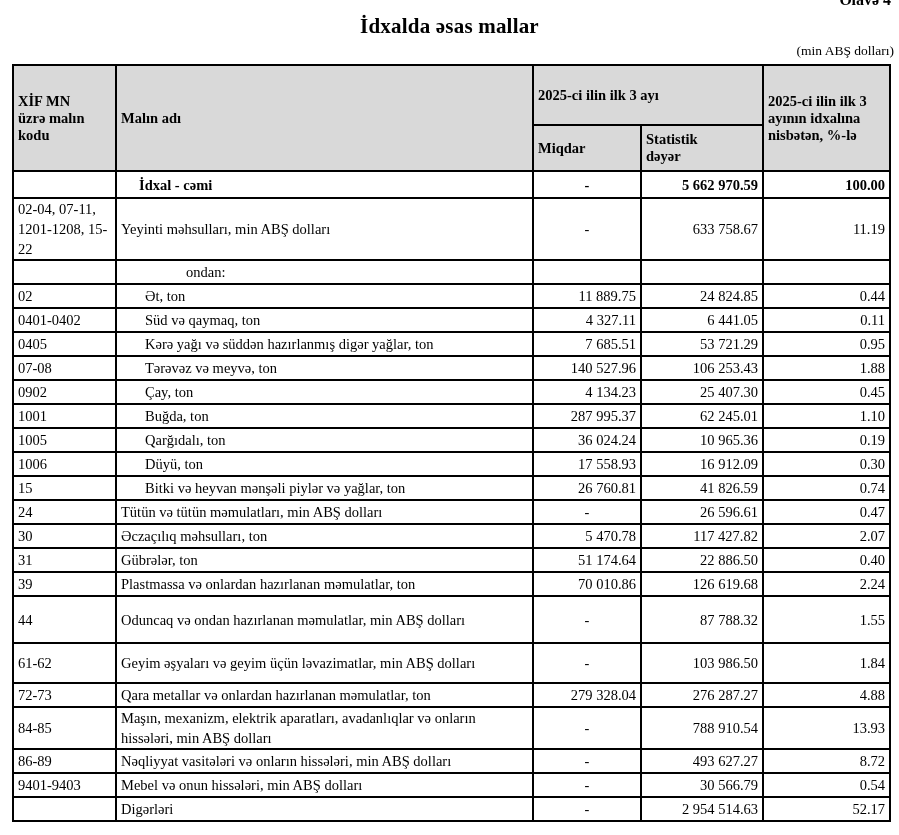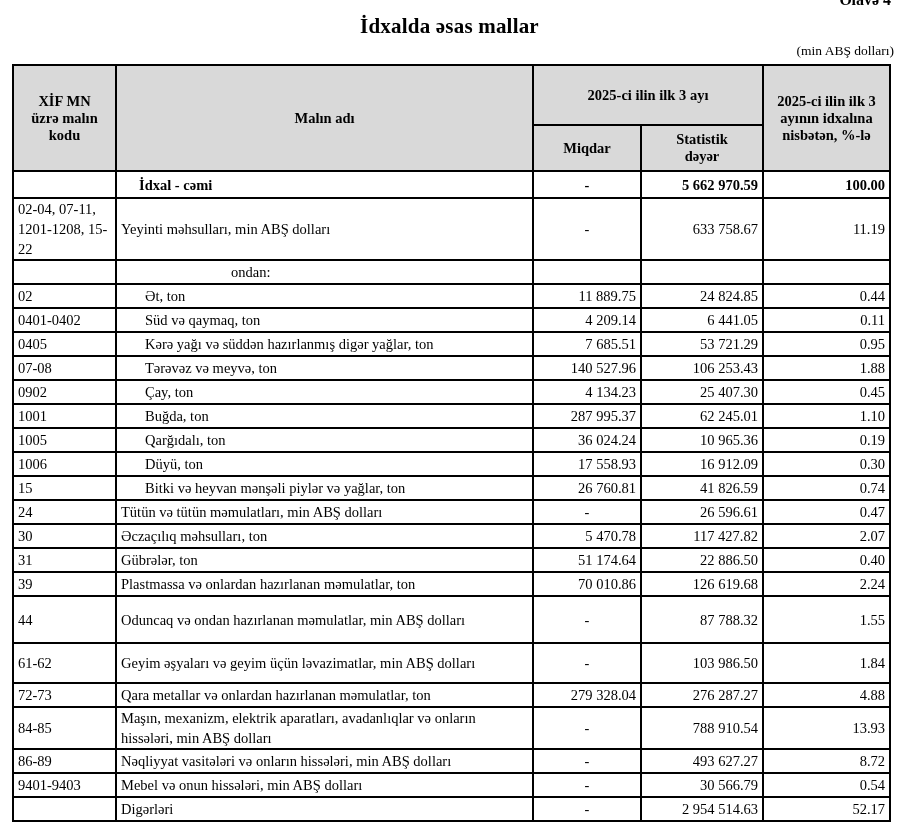--- a/index.html
+++ b/index.html
@@ -22,34 +22,34 @@
   table.grid {
     position: absolute; left: 12px; top: 64px;
     border-collapse: collapse; table-layout: fixed;
     width: 877px; font-size: 14.5px;
   }
   table.grid td, table.grid th {
     border: 2px solid #000; padding: 0 4px; line-height: 20px;
     vertical-align: middle;
   }
   table.grid thead th {
-    background: #d9d9d9; font-weight: bold; text-align: center; font-size: 14.5px; line-height: 17px;
+    background: #d9d9d9; font-weight: bold; text-align: left; font-size: 14.5px; line-height: 17px;
   }
   col.c1 { width: 103px; }
   col.c2 { width: 417px; }
   col.c3 { width: 108px; }
   col.c4 { width: 122px; }
   col.c5 { width: 127px; }
   td.code { text-align: left; padding-left: 2px; }
   td.qty { text-align: right; padding-right: 6px; }
   td.val { text-align: right; padding-right: 8px; }
   td.pct { text-align: right; padding-right: 10px; }
   td.dash { text-align: center; }
   td.name.indent { padding-left: 28px; }
-  td.name.ondan { padding-left: 114px; margin-left: 33px; }
+  td.name.ondan { padding-left: 69px; margin-left: 33px; }
   tr.total td { font-weight: bold; }
   tr.total td.name { padding-left: 22px; }
 </style>
 </head>
 <body>
 
 <div class="appendix">Əlavə 4</div>
 <div class="title">İdxalda əsas mallar</div>
 <div class="unit-note">(min ABŞ dolları)</div>
 
@@ -98,21 +98,21 @@
   <tr style="height: 24px;">
         <td class="code">02</td>
         <td class="name indent">Ət, ton</td>
         <td class="qty">11 889.75</td>
         <td class="val">24 824.85</td>
         <td class="pct">0.44</td>
       </tr>
       <tr style="height: 24px;">
         <td class="code">0401-0402</td>
         <td class="name indent">Süd və qaymaq, ton</td>
-        <td class="qty">4 209.14</td>
+        <td class="qty">4 327.11</td>
         <td class="val">6 441.05</td>
         <td class="pct">0.11</td>
       </tr>
       <tr style="height: 24px;">
         <td class="code">0405</td>
         <td class="name indent">Kərə yağı və süddən hazırlanmış digər yağlar, ton</td>
         <td class="qty">7 685.51</td>
         <td class="val">53 721.29</td>
         <td class="pct">0.95</td>
       </tr>

